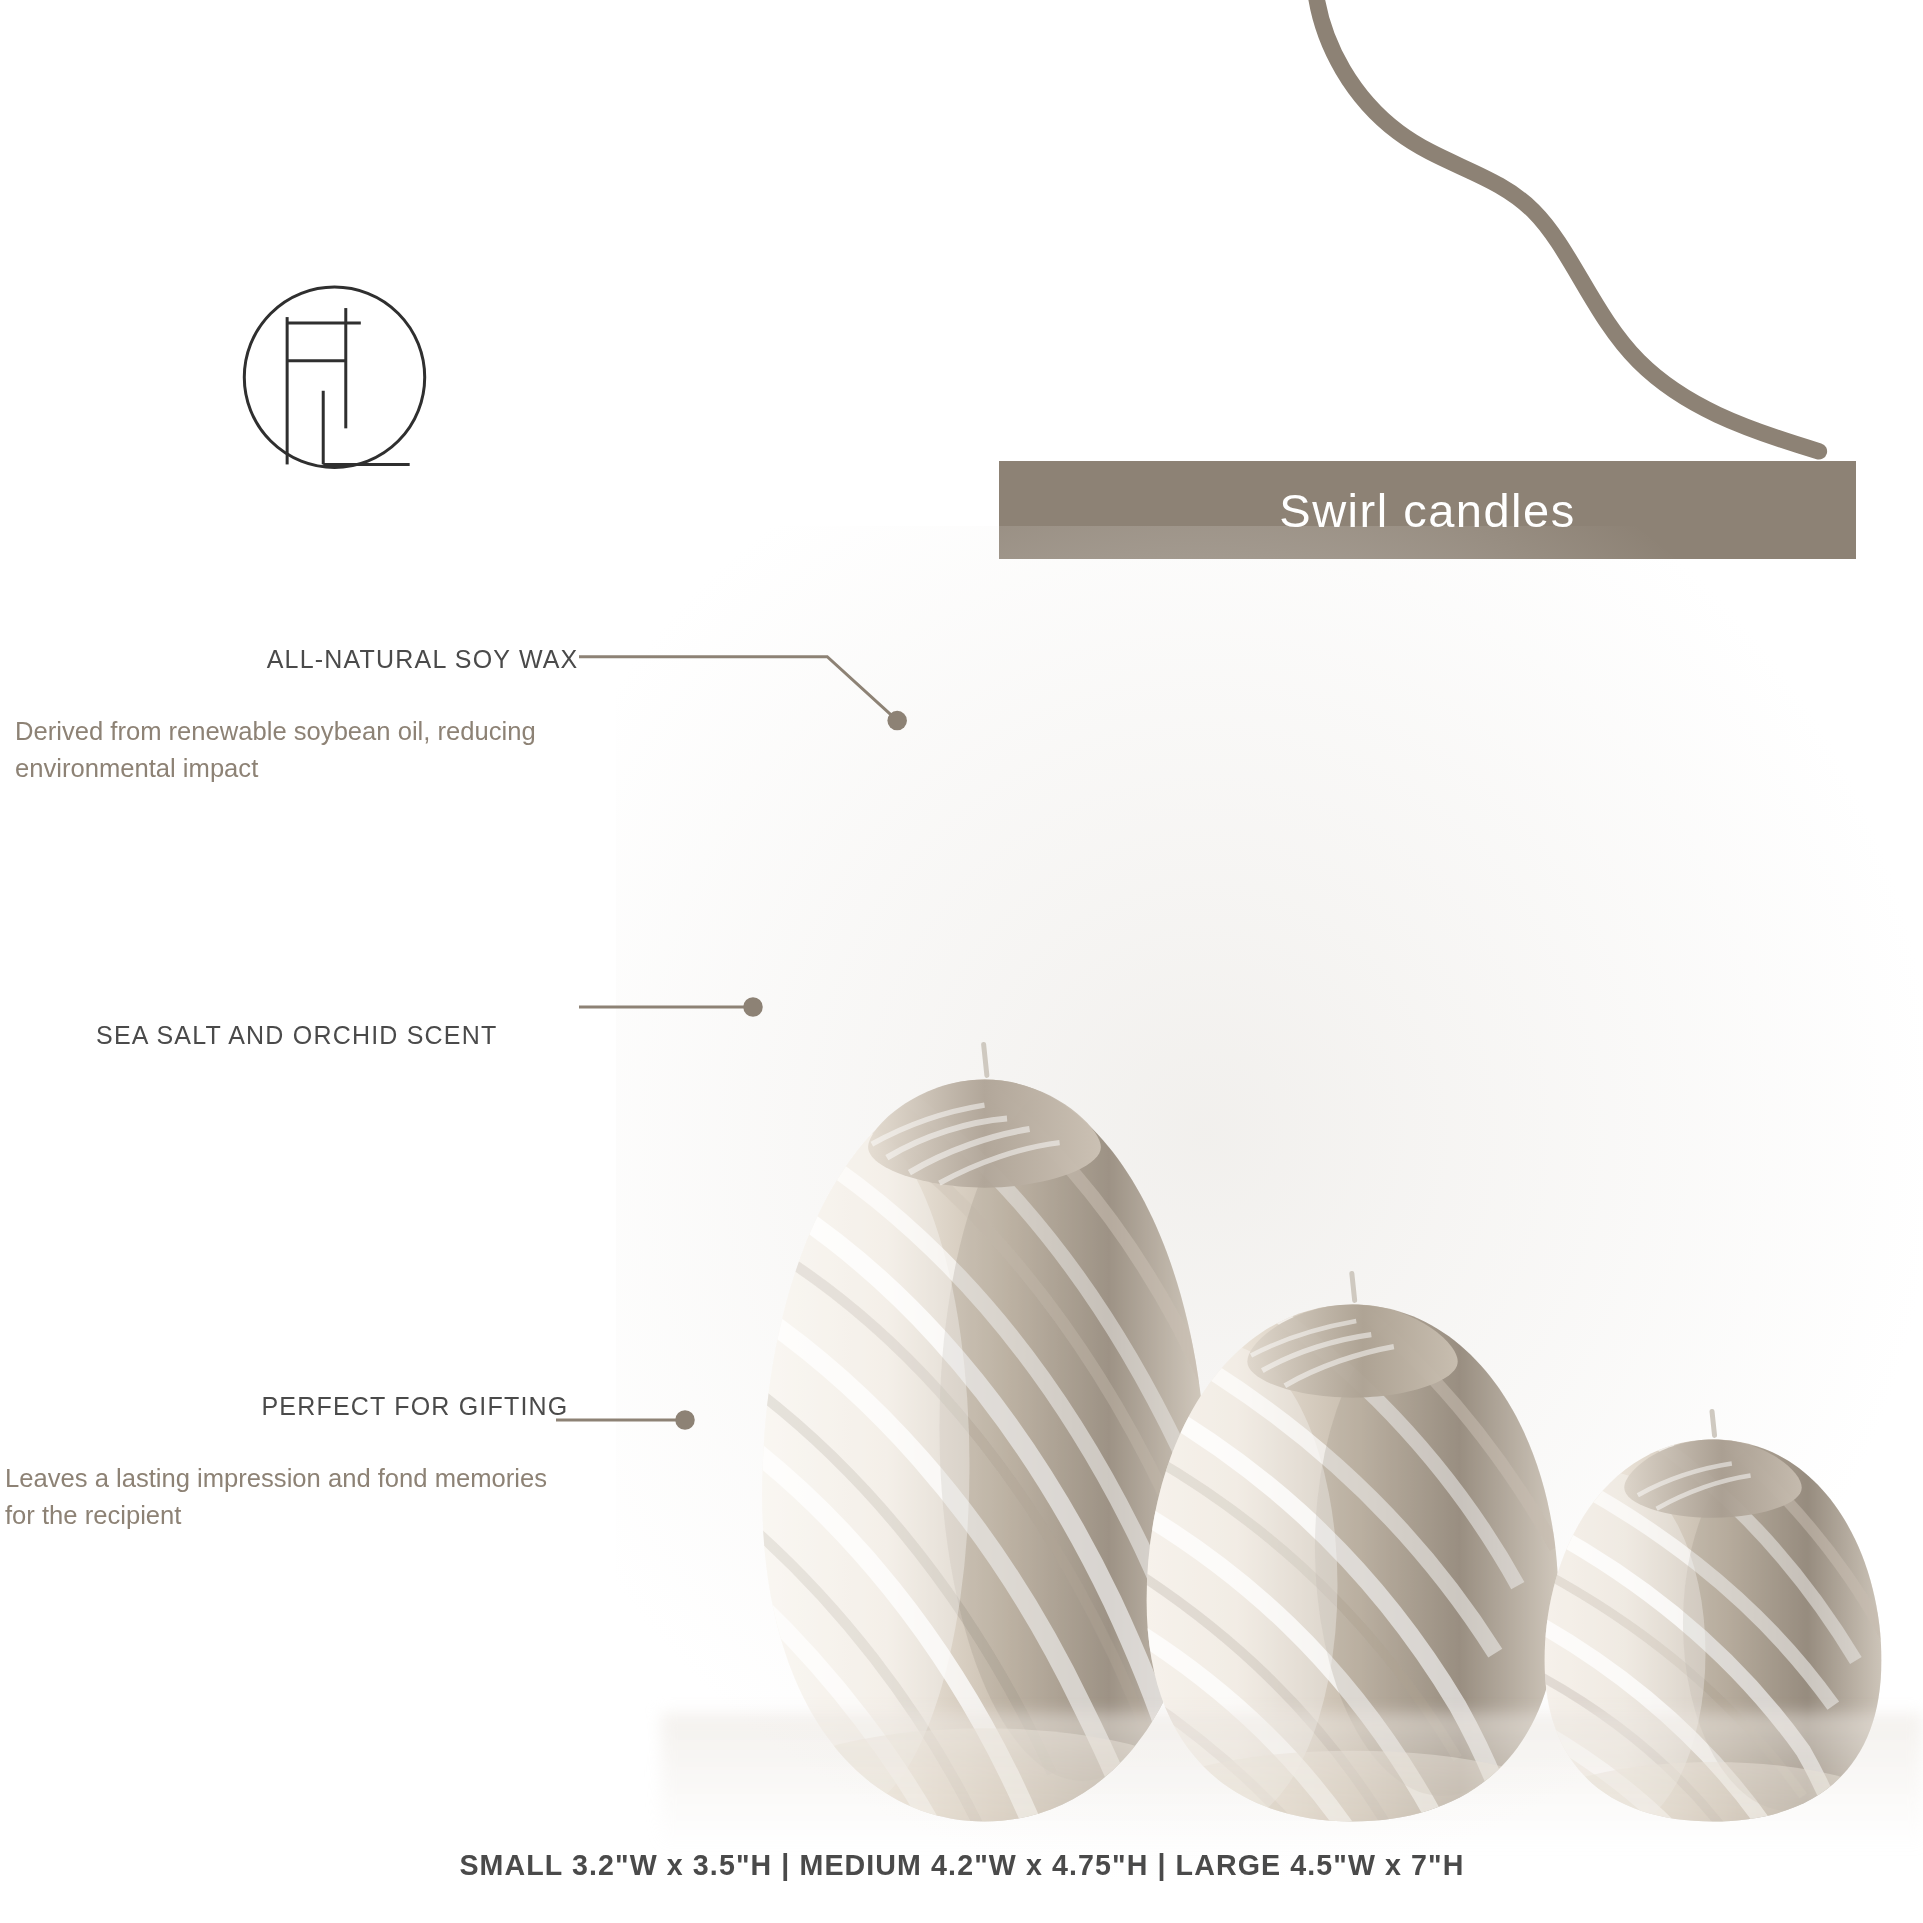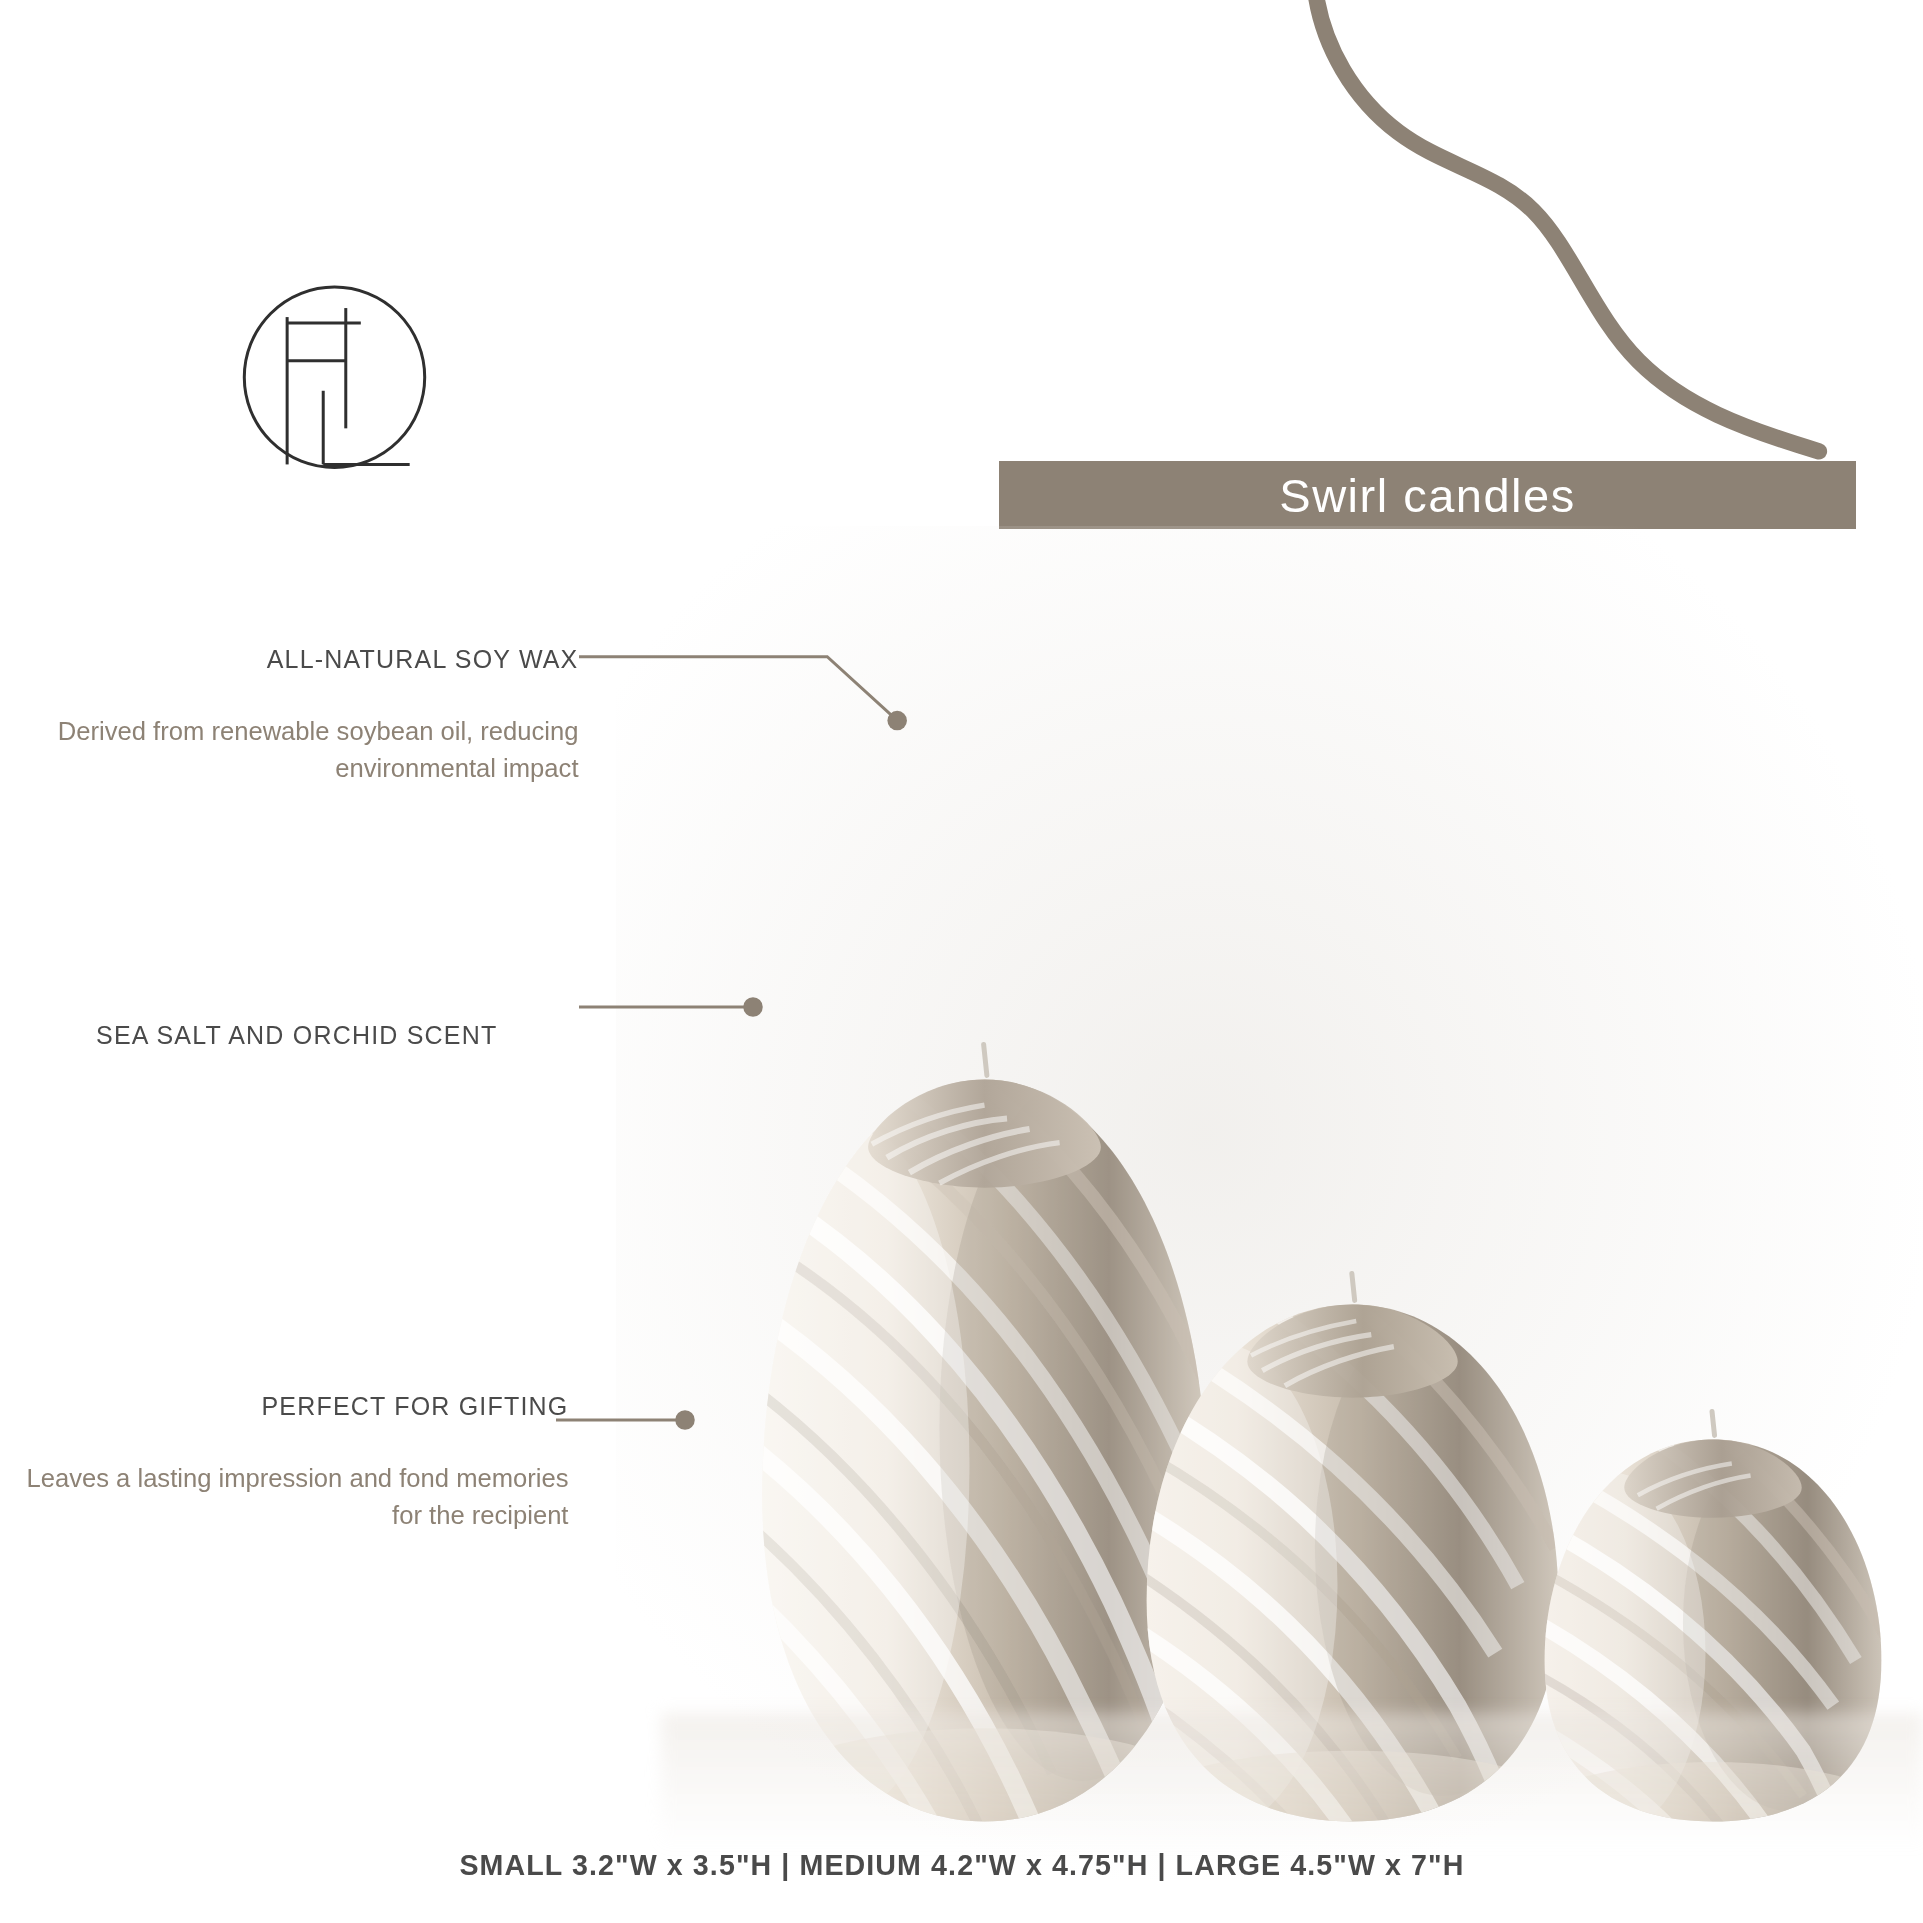--- a/index.html
+++ b/index.html
@@ -35,21 +35,21 @@
     width: 203px;
     height: 218px;
   }
 
   
   .title-banner {
     position: absolute;
     left: 999px;
     top: 461px;
     width: 857px;
-    height: 68px;
+    height: 98px;
     background: #8d8275;
     display: flex;
     align-items: center;
     justify-content: center;
   }
   .title-banner .title-text {
     color: #ffffff;
     font-size: 47px;
     letter-spacing: 1.5px;
     font-weight: 400;
@@ -68,21 +68,21 @@
     letter-spacing: 1.2px;
     text-align: right;
     line-height: 1.35;
     padding-right: 7.5px;
   }
   .feature .f-body {
     margin-top: 36px;
     font-size: 25.6px;
     color: #8d8275;
     line-height: 1.45;
-    text-align: right;
+    text-align: left;
     padding-right: 7.5px;
   }
   .feature.center .f-head,
   .feature.center .f-body { text-align: center; }
 
   #feature-soy   { left: 15px; top: 643px; }
   #feature-scent { left: 15px; top: 1019px; }
   #feature-gift  { left: 5px; top: 1390px; }
 
   

